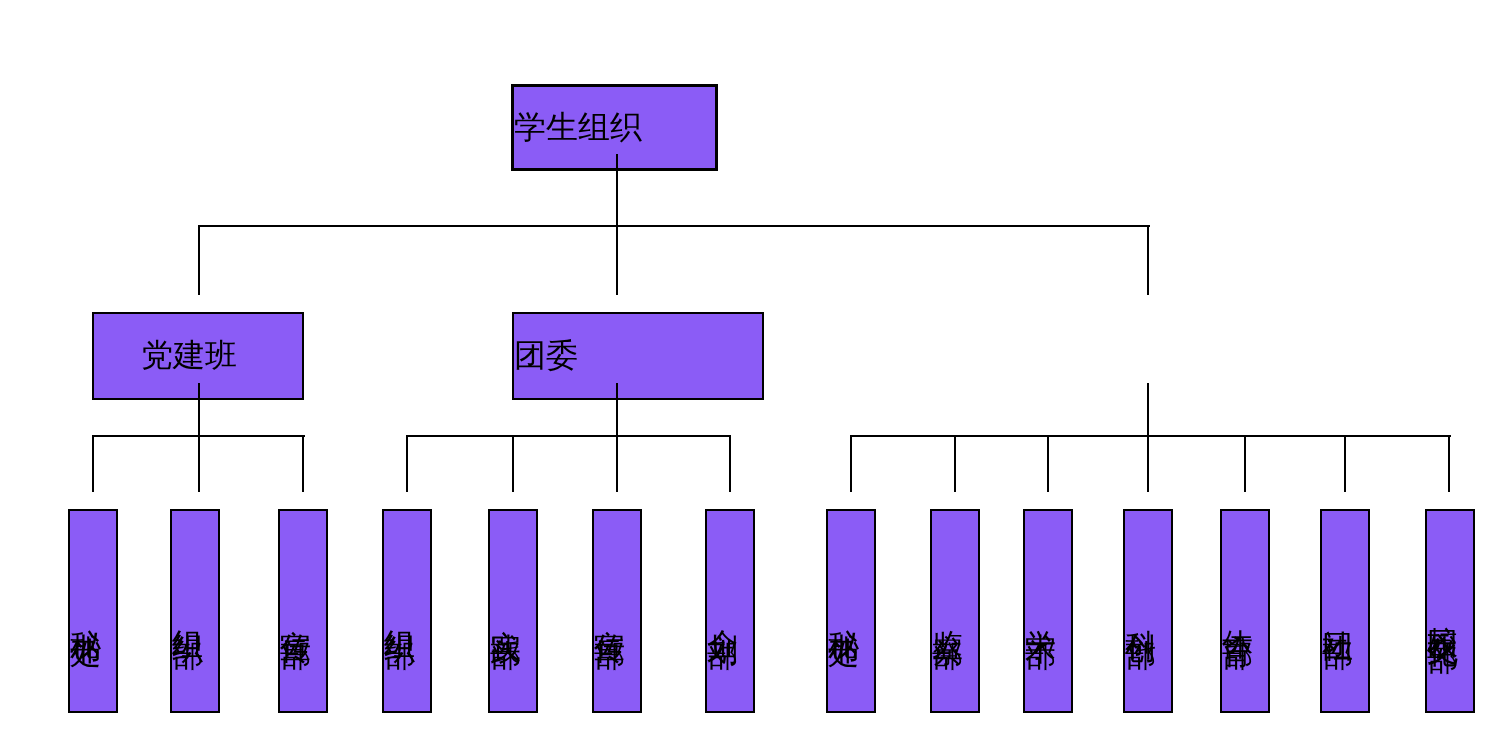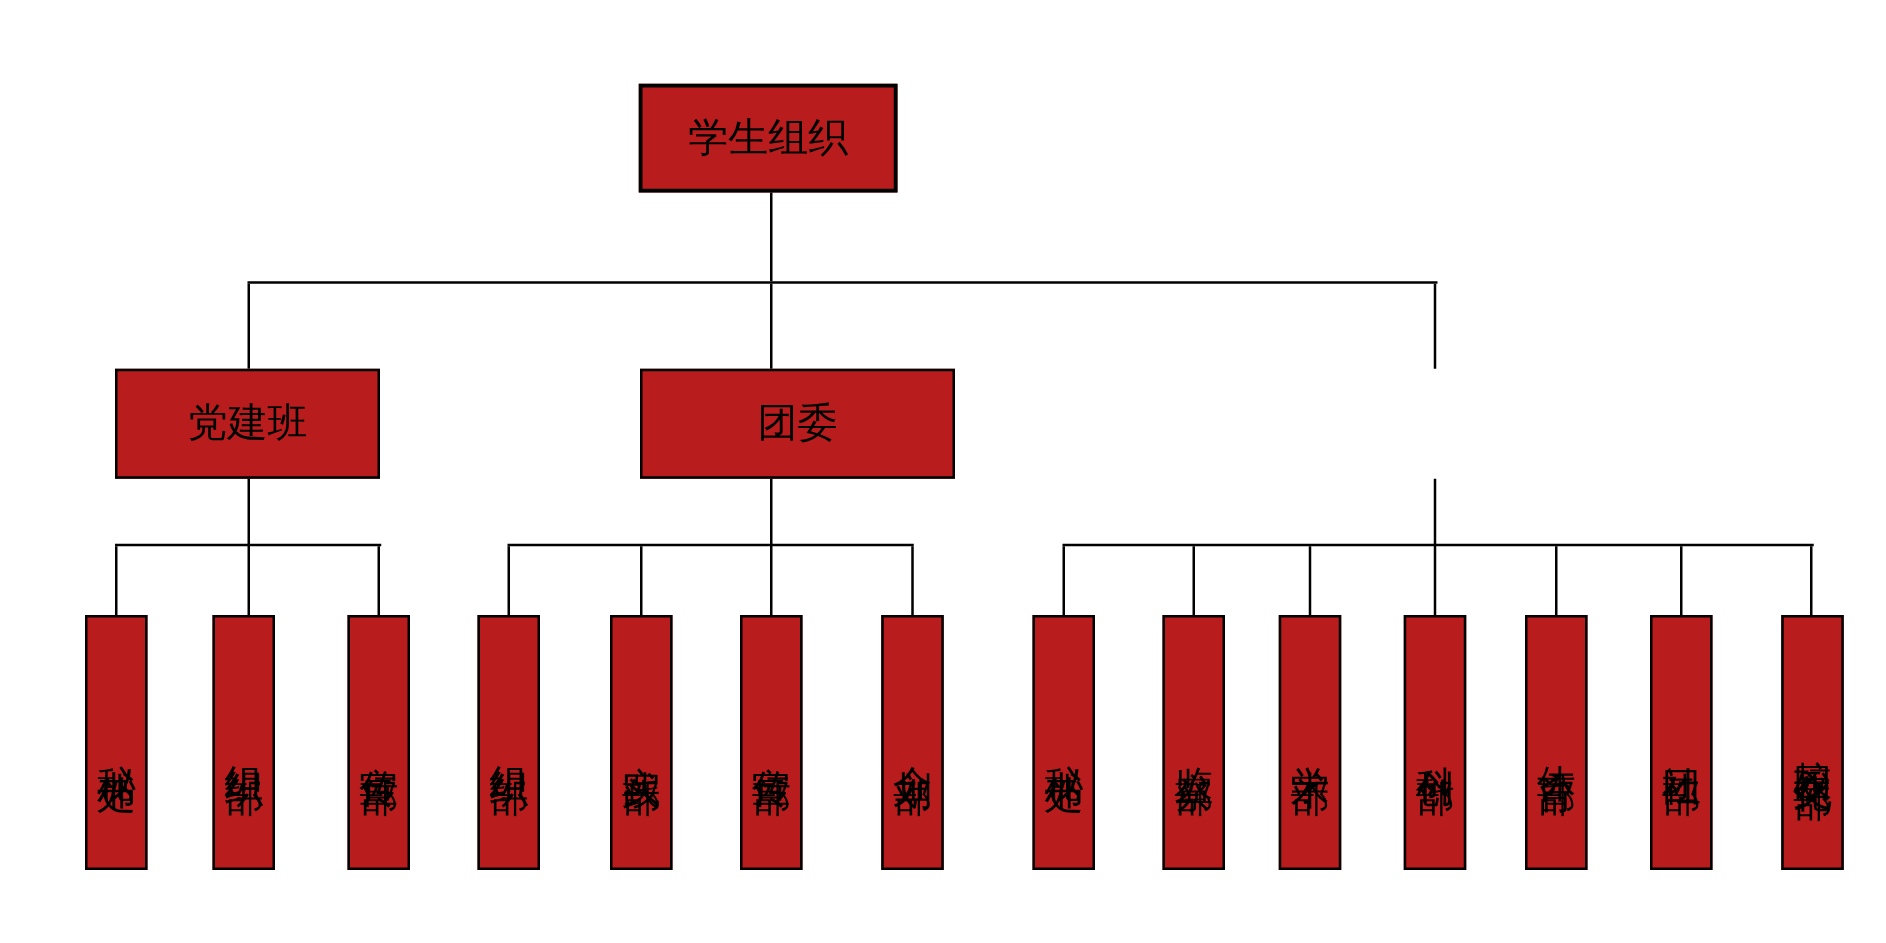--- a/index.html
+++ b/index.html
@@ -12,26 +12,26 @@
     width: 1509px;
     height: 754px;
     background: #ffffff;
     font-family: "Liberation Serif", "DejaVu Serif", serif;
     color: #000000;
     overflow: hidden;
   }
   .node {
     position: absolute;
     box-sizing: border-box;
-    background: #b91c1c;
+    background: #8b5cf6;
     border: 2px solid #000000;
     display: flex;
     align-items: center;
-    justify-content: center;
     text-align: center;
+    margin-top: 17px;
   }
   .node-root {
     left: 511px; top: 67px; width: 207px; height: 87px;
     border-width: 3px;
     font-size: 32px;
   }
   .node-l2 {
     top: 295px; height: 88px;
     font-size: 32px;
   }
@@ -58,21 +58,21 @@
   <div class="node node-root">
     <span>学生组织</span>
   </div>
 
   <div class="line" style="left:616px; top:154px; width:2px; height:71px;"></div>
   <div class="line" style="left:198px; top:225px; width:952px; height:2px;"></div>
   <div class="line" style="left:198px; top:227px; width:2px; height:68px;"></div>
   <div class="line" style="left:616px; top:227px; width:2px; height:68px;"></div>
   <div class="line" style="left:1147px; top:227px; width:2px; height:68px;"></div>
 
-  <div class="node node-l2" style="left:92px; width:212px;">
+  <div class="node node-l2" style="left:92px; width:212px;padding-left:47px;">
     <span>党建班</span>
   </div>
   <div class="node node-l2" style="left:512px; width:252px;">
     <span>团委</span>
   </div>
 
   <div class="line" style="left:198px; top:383px; width:2px; height:109px;"></div>
   <div class="line" style="left:92px; top:435px; width:213px; height:2px;"></div>
   <div class="line" style="left:92px; top:437px; width:2px; height:55px;"></div>
   <div class="line" style="left:302px; top:437px; width:2px; height:55px;"></div>

